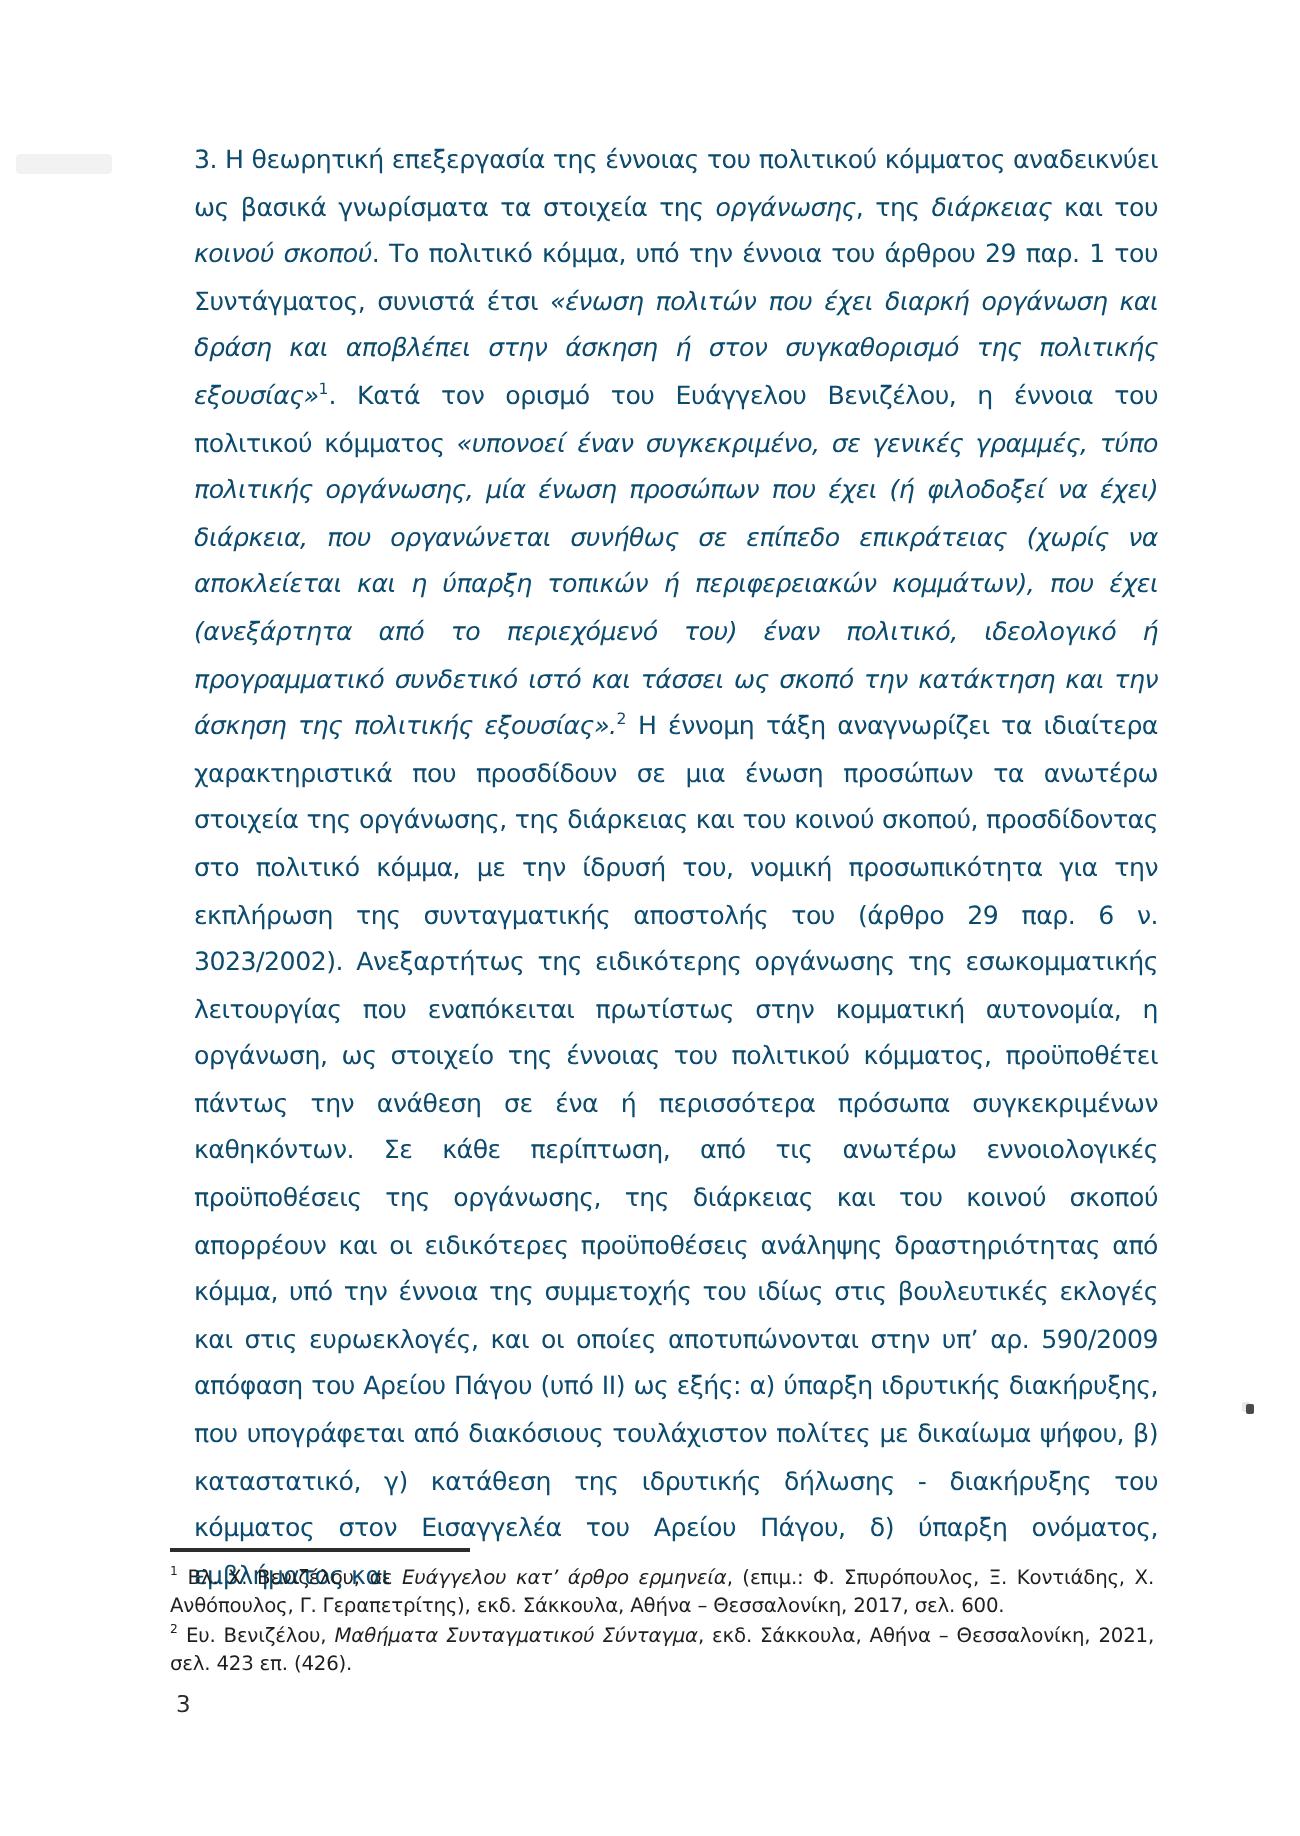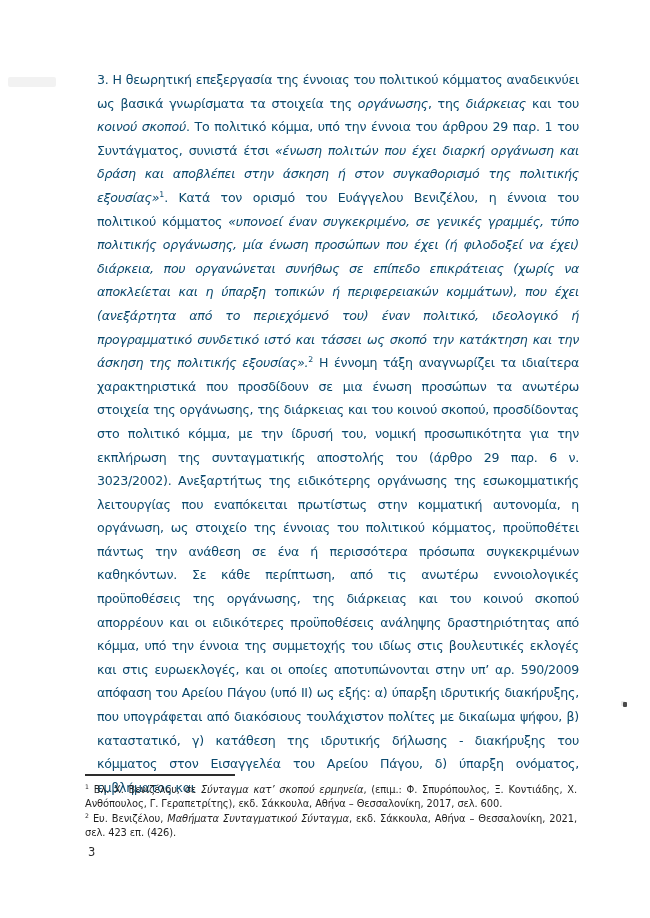--- a/index.html
+++ b/index.html
@@ -88,19 +88,19 @@
 <div class="page">
 
   <div class="scan-bar-left"></div>
 
   <div class="body-text"><span>3. Η θεωρητική επεξεργασία της έννοιας του πολιτικού κόμματος αναδεικνύει ως βασικά γνωρίσματα τα στοιχεία της </span><span class="it">οργάνωσης</span><span>, της </span><span class="it">διάρκειας</span><span> και του </span><span class="it">κοινού σκοπού</span><span>. Το πολιτικό κόμμα, υπό την έννοια του άρθρου 29 παρ. 1 του Συντάγματος, συνιστά έτσι </span><span class="it">«ένωση πολιτών που έχει διαρκή οργάνωση και δράση και αποβλέπει στην άσκηση ή στον συγκαθορισμό της πολιτικής εξουσίας»</span><sup class="fn-ref">1</sup><span>. Κατά τον ορισμό του Ευάγγελου Βενιζέλου, η έννοια του πολιτικού κόμματος </span><span class="it">«υπονοεί έναν συγκεκριμένο, σε γενικές γραμμές, τύπο πολιτικής οργάνωσης, μία ένωση προσώπων που έχει (ή φιλοδοξεί να έχει) διάρκεια, που οργανώνεται συνήθως σε επίπεδο επικράτειας (χωρίς να αποκλείεται και η ύπαρξη τοπικών ή περιφερειακών κομμάτων), που έχει (ανεξάρτητα από το περιεχόμενό του) έναν πολιτικό, ιδεολογικό ή προγραμματικό συνδετικό ιστό και τάσσει ως σκοπό την κατάκτηση και την άσκηση της πολιτικής εξουσίας».</span><sup class="fn-ref">2</sup><span> Η έννομη τάξη αναγνωρίζει τα ιδιαίτερα χαρακτηριστικά που προσδίδουν σε μια ένωση προσώπων τα ανωτέρω στοιχεία της οργάνωσης, της διάρκειας και του κοινού σκοπού, προσδίδοντας στο πολιτικό κόμμα, με την ίδρυσή του, νομική προσωπικότητα για την εκπλήρωση της συνταγματικής αποστολής του (άρθρο 29 παρ. 6 ν. 3023/2002). Ανεξαρτήτως της ειδικότερης οργάνωσης της εσωκομματικής λειτουργίας που εναπόκειται πρωτίστως στην κομματική αυτονομία, η οργάνωση, ως στοιχείο της έννοιας του πολιτικού κόμματος, προϋποθέτει πάντως την ανάθεση σε ένα ή περισσότερα πρόσωπα συγκεκριμένων καθηκόντων. Σε κάθε περίπτωση, από τις ανωτέρω εννοιολογικές προϋποθέσεις της οργάνωσης, της διάρκειας και του κοινού σκοπού απορρέουν και οι ειδικότερες προϋποθέσεις ανάληψης δραστηριότητας από κόμμα, υπό την έννοια της συμμετοχής του ιδίως στις βουλευτικές εκλογές και στις ευρωεκλογές, και οι οποίες αποτυπώνονται στην υπ’ αρ. 590/2009 απόφαση του Αρείου Πάγου (υπό ΙΙ) ως εξής: α) ύπαρξη ιδρυτικής διακήρυξης, που υπογράφεται από διακόσιους τουλάχιστον πολίτες με δικαίωμα ψήφου, β) καταστατικό, γ) κατάθεση της ιδρυτικής δήλωσης - διακήρυξης του κόμματος στον Εισαγγελέα του Αρείου Πάγου, δ) ύπαρξη ονόματος, εμβλήματος και</span></div>
 
   <div class="scan-speck"></div>
 
   <div class="footnote-block">
     <div class="footnote-separator"></div>
-    <div class="footnote"><sup class="fn-ref">1</sup><span> Βλ. Χ. Βενιζέλου, σε </span><span class="it">Σύνταγμα κατ’ σκοπού ερμηνεία</span><span>, (επιμ.: Φ. Σπυρόπουλος, Ξ. Κοντιάδης, Χ. Ανθόπουλος, Γ. Γεραπετρίτης), εκδ. Σάκκουλα, Αθήνα – Θεσσαλονίκη, 2017, σελ. 600.</span></div>
+    <div class="footnote"><sup class="fn-ref">1</sup><span> Βλ. Χ. Βενιζέλου, σε </span><span class="it">Ευάγγελου κατ’ άρθρο ερμηνεία</span><span>, (επιμ.: Φ. Σπυρόπουλος, Ξ. Κοντιάδης, Χ. Ανθόπουλος, Γ. Γεραπετρίτης), εκδ. Σάκκουλα, Αθήνα – Θεσσαλονίκη, 2017, σελ. 600.</span></div>
     <div class="footnote"><sup class="fn-ref">2</sup><span> Ευ. Βενιζέλου, </span><span class="it">Μαθήματα Συνταγματικού Σύνταγμα</span><span>, εκδ. Σάκκουλα, Αθήνα – Θεσσαλονίκη, 2021, σελ. 423 επ. (426).</span></div>
   </div>
 
   <div class="page-number">3</div>
 
 </div>
 
 </body></html>

